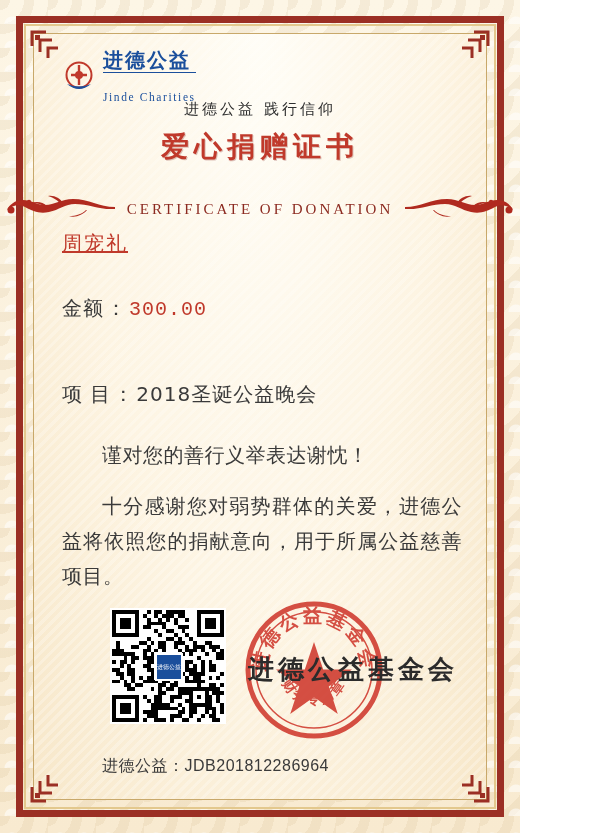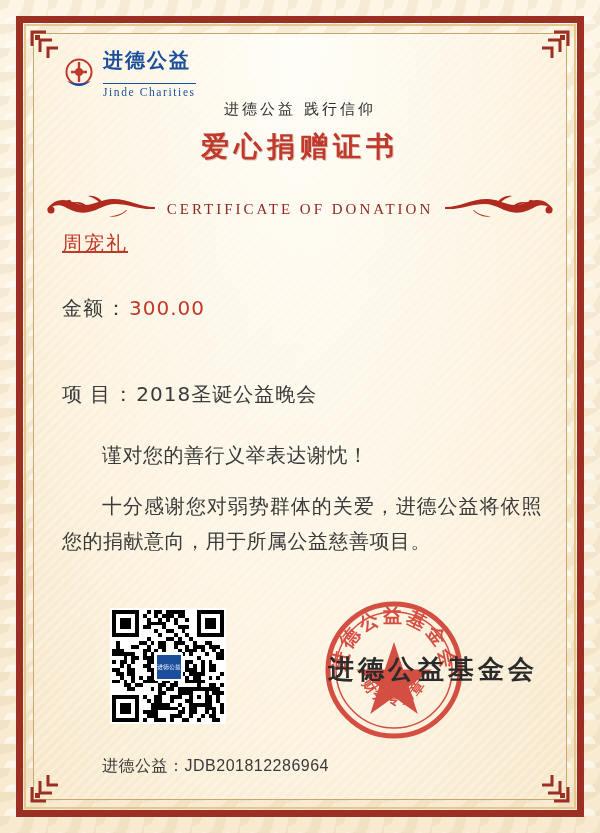--- a/index.html
+++ b/index.html
@@ -9,21 +9,21 @@
   body {
     width: 600px;
     height: 833px;
     font-family: "Liberation Sans", sans-serif;
     background: #ffffff;
     overflow: hidden;
   }
 
   .certificate {
     position: relative;
-    width: 600px;
+    width: 520px;
     height: 833px;
     box-sizing: border-box;
     background:
       radial-gradient(circle at 12px 24px, rgba(255,255,255,0.55) 0 7px, rgba(0,0,0,0) 8px),
       repeating-radial-gradient(circle at 0 0, rgba(200,170,120,0.14) 0 10px, rgba(255,255,255,0) 10px 24px),
       linear-gradient(180deg, #fdf6e6 0%, #fbf1dd 45%, #f8ead0 100%);
     background-size: 24px 24px, 48px 48px, 100% 100%;
   }
 
   
@@ -107,23 +107,23 @@
     font-weight: bold;
     color: #1b4f9c;
     letter-spacing: 2px;
     line-height: 1.05;
   }
   .logo-en {
     font-family: "Liberation Serif", serif;
     font-size: 11.5px;
     color: #1b4f9c;
     letter-spacing: 1.6px;
-    margin-top: 12px;
+    margin-top: 1px;
     border-top: 1.5px solid #1b4f9c;
-    padding-top: 2px;
+    padding-top: 18px;
   }
 
   
   .motto {
     position: absolute;
     top: 60px;
     width: 100%;
     text-align: center;
     font-family: "DejaVu Sans", "Liberation Sans", sans-serif;
     font-size: 15px;
@@ -177,21 +177,21 @@
     font-family: "DejaVu Sans", "Liberation Sans", sans-serif;
     font-size: 20px;
     color: #3a3a3a;
     letter-spacing: 1px;
     white-space: nowrap;
   }
   .field .label { color: #3a3a3a; }
   .field .sep { margin: 0 2px; }
   .field .value { color: #3a3a3a; }
   .f-amount { top: 255px; }
-  .f-amount .value { color: #c0392b; }
+  .f-amount .value { color: #c0392b; font-family: Liberation Mono, monospace; }
   .f-date   { top: 298px; }
   .f-project{ top: 341px; }
 
   
   .body-text {
     position: absolute;
     left: 22px;
     right: 18px;
     top: 398px;
     font-family: "DejaVu Sans", "Liberation Sans", sans-serif;

